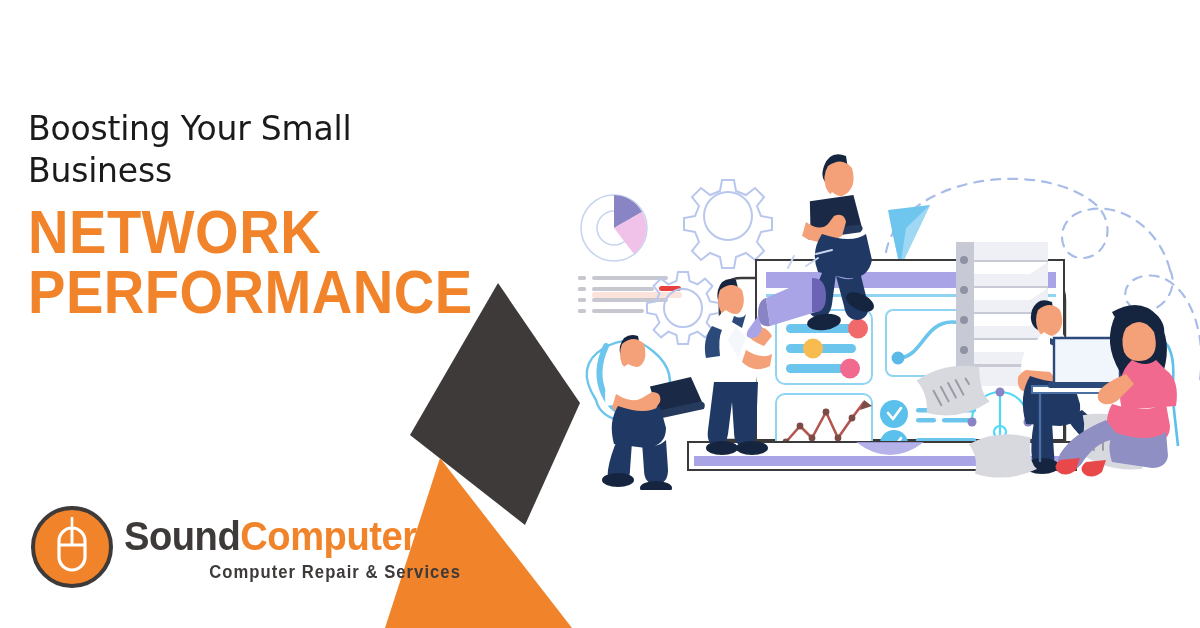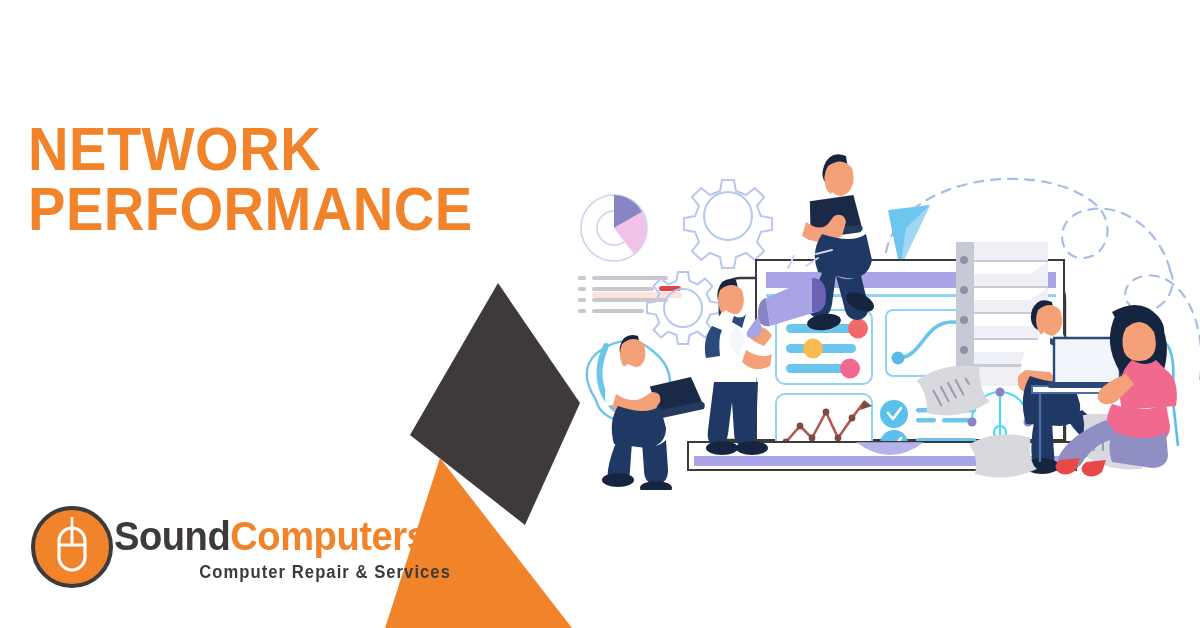--- a/index.html
+++ b/index.html
@@ -71,20 +71,21 @@
     top: 505px;
     display: flex;
     align-items: center;
   }
   .logo-mark {
     width: 84px;
     height: 84px;
     flex: 0 0 auto;
   }
   .logo-text {
+    margin-left: 10px;
     position: relative;
     top: 2px;
   }
   .logo-word {
     font-family: "Liberation Sans Narrow", "Liberation Sans", sans-serif;
     font-weight: 700;
     font-size: 41px;
     line-height: 1;
     letter-spacing: -0.5px;
     transform: scaleX(0.93);
@@ -114,20 +115,21 @@
     width: 640px;
     height: 340px;
   }
 </style>
 </head>
 <body>
 
 <div id="canvas">
 
   <div class="headline-block">
+    <div class="subhead">Boosting Your Small Business</div>
     <div class="bigline first">NETWORK</div>
     <div class="bigline">PERFORMANCE</div>
   </div>
 
   <svg class="shape diamond" viewBox="0 0 180 250">
     <polygon points="98,8 180,128 125,250 10,160" fill="#3d3a39"></polygon>
   </svg>
 
   <svg class="shape triangle" viewBox="0 0 205 180">
     <polygon points="65,8 197,178 10,178" fill="#f1842a"></polygon>

